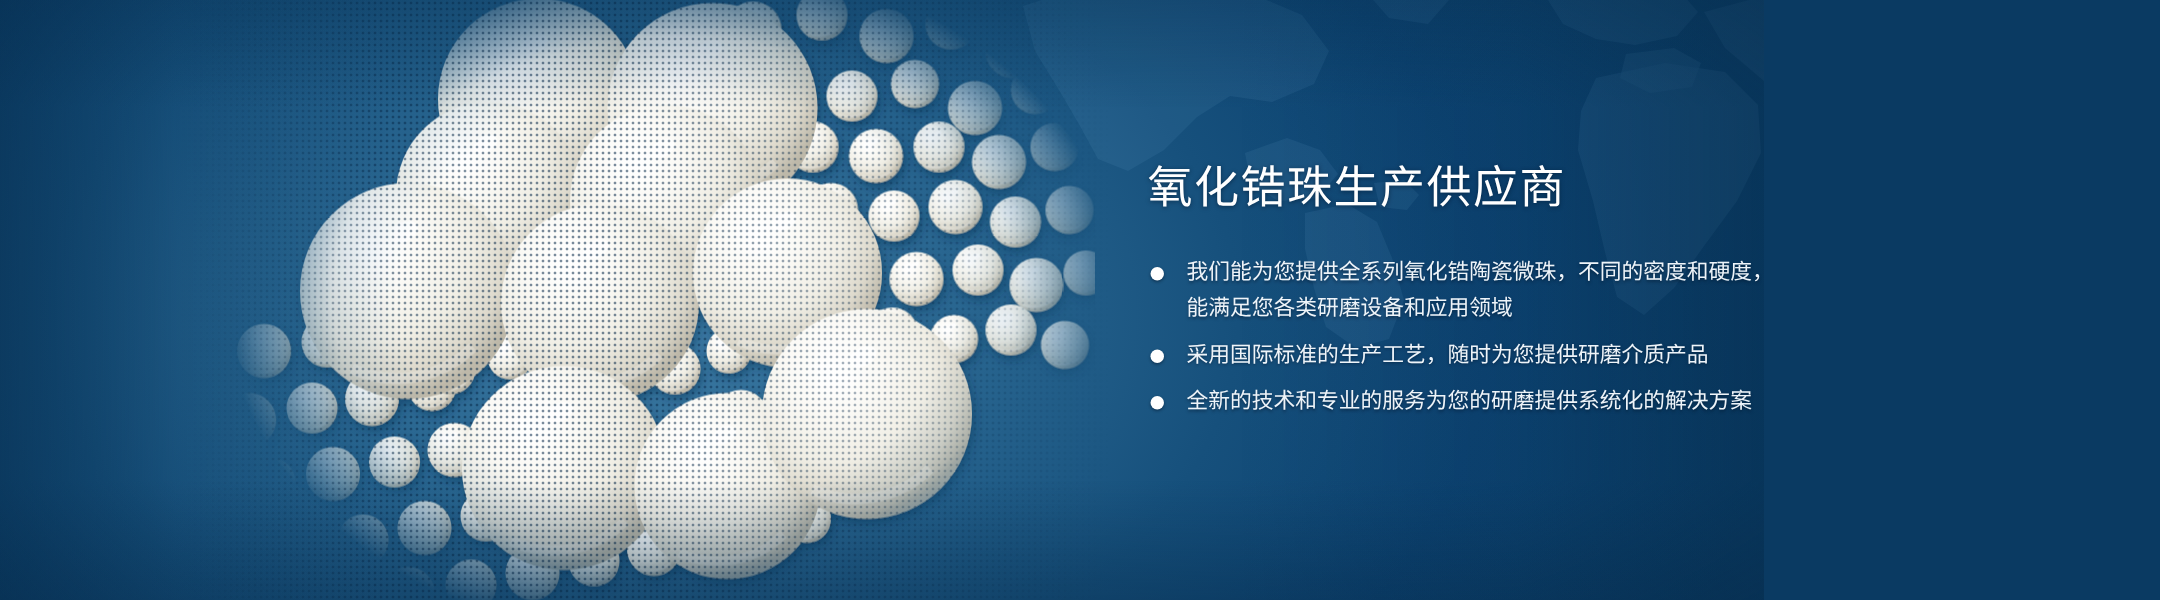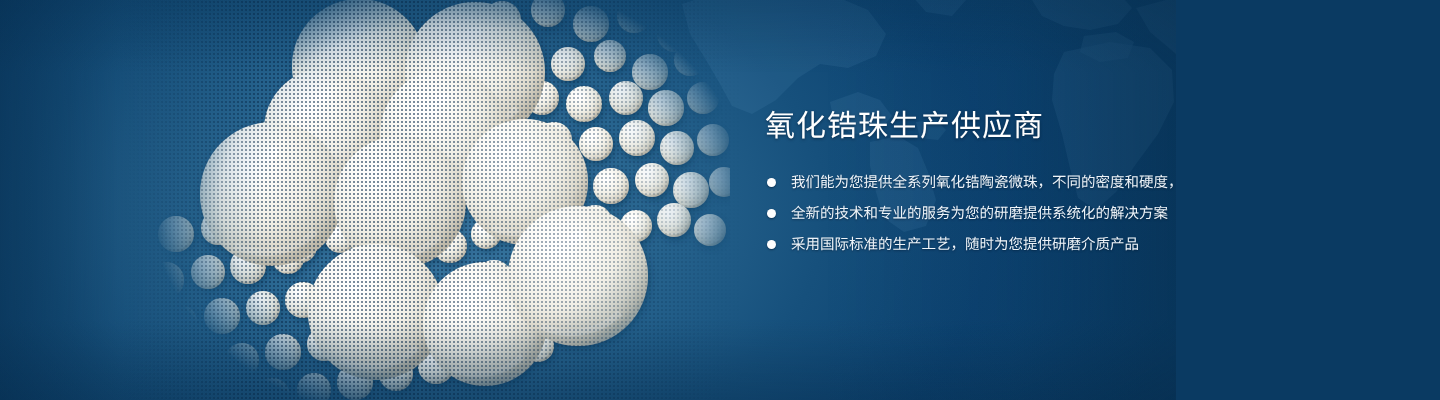--- a/index.html
+++ b/index.html
@@ -308,28 +308,29 @@
 
   <div class="copy">
 
     <h1 class="headline">氧化锆珠生产供应商</h1>
 
     <ul class="bullets">
 
       <li class="bullet">
         <span class="bullet-dot"></span>
         <span class="bullet-line">我们能为您提供全系列氧化锆陶瓷微珠，不同的密度和硬度，</span>
+        <span class="bullet-line">能满足您各类研磨设备和应用领域</span>
+      </li>
+
+      <li class="bullet">
+        <span class="bullet-dot"></span>
+        <span class="bullet-line">采用国际标准的生产工艺，随时为您提供研磨介质产品</span>
       </li>
 
       <li class="bullet">
         <span class="bullet-dot"></span>
         <span class="bullet-line">全新的技术和专业的服务为您的研磨提供系统化的解决方案</span>
       </li>
 
-      <li class="bullet">
-        <span class="bullet-dot"></span>
-        <span class="bullet-line">采用国际标准的生产工艺，随时为您提供研磨介质产品</span>
-      </li>
-
     </ul>
   </div>
 
 </div>
 
 </body></html>

